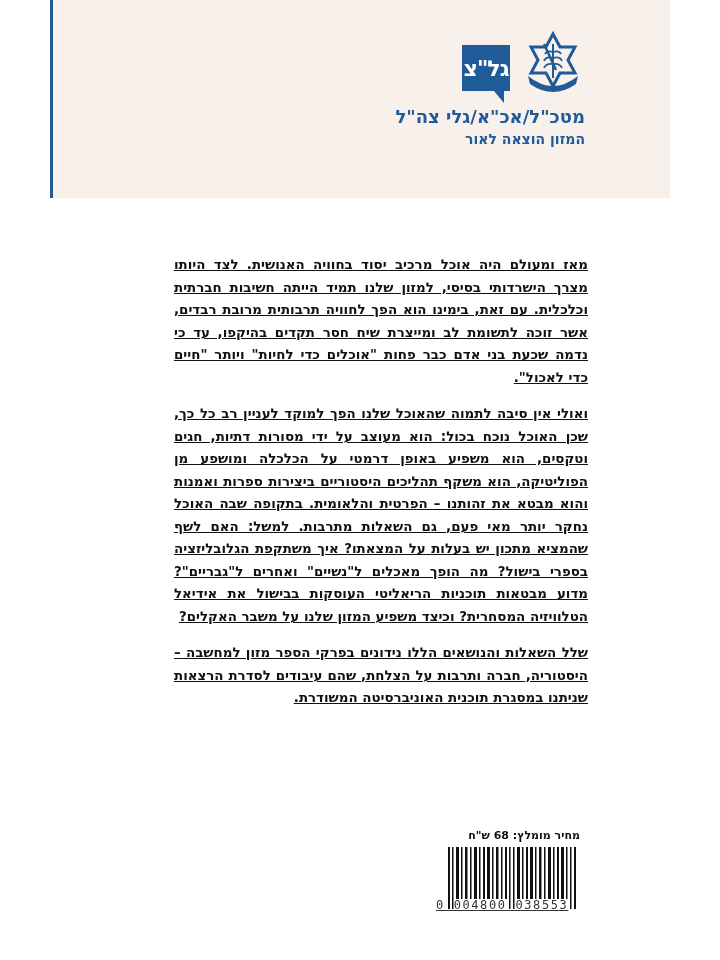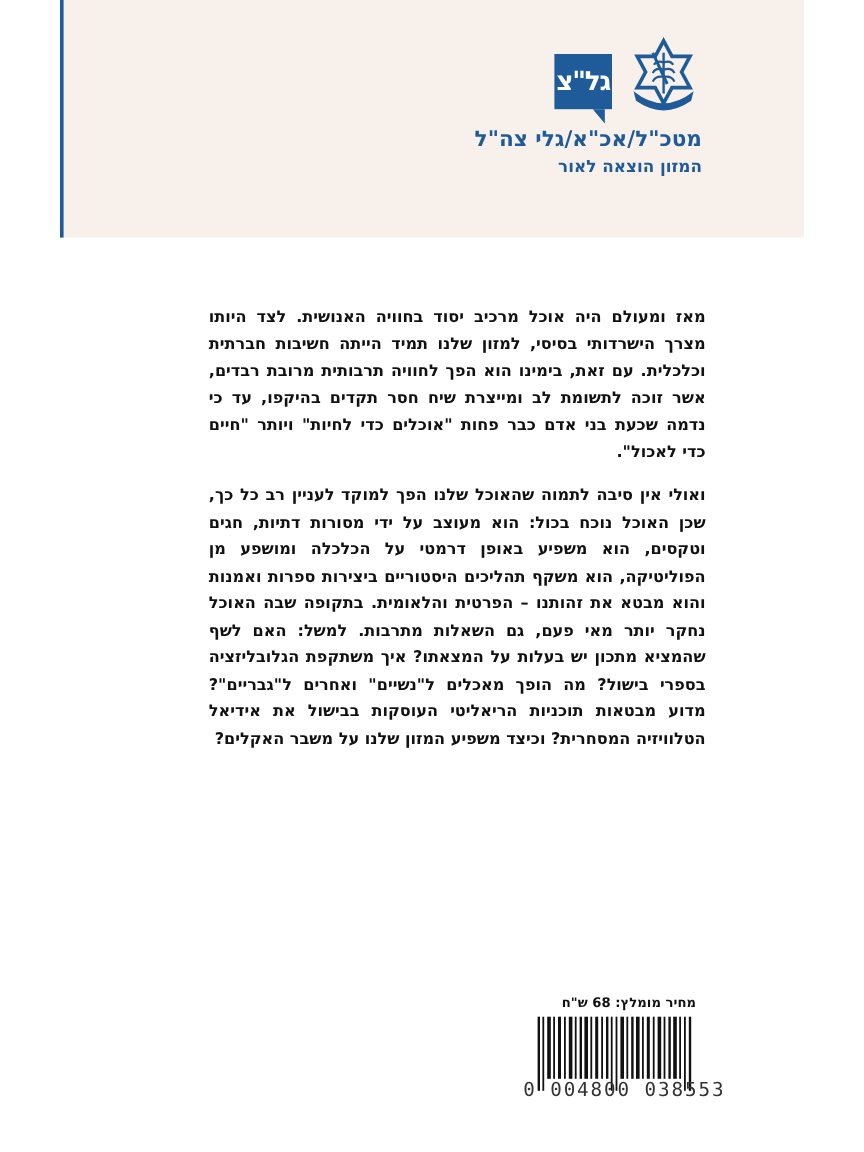--- a/index.html
+++ b/index.html
@@ -11,25 +11,25 @@
   .logo-galatz .tail { position:absolute; right:6px; bottom:-12px; width:0; height:0;
       border-left:10px solid transparent; border-top:12px solid #1f5b98; }
   .logo-galatz .txt { position:absolute; inset:0; color:#fff; font-weight:bold; font-size:22px;
       display:flex; align-items:center; justify-content:center; font-family:"DejaVu Sans",sans-serif; letter-spacing:-1px; }
   .logo-idf { position:absolute; left:520px; top:30px; width:66px; height:66px; }
   .publisher { position:absolute; right:135px; top:105px; text-align:right; direction:rtl; color:#1f5b98; }
   .publisher .title { font-size:18px; font-weight:bold; line-height:24px; }
   .publisher .line { font-size:14px; font-weight:bold; line-height:20px; }
   .blurb { position:absolute; left:158px; width:430px; top:254px; direction:rtl; text-align:justify;
            text-align-last:right; color:#111; font-size:13.4px; font-weight:bold; line-height:22.5px; }
-  .blurb p { margin:0 0 14px 16px; }
+  .blurb p { margin:0 0 14px 16px;text-decoration:underline; }
   .price { position:absolute; right:140px; top:829px; direction:rtl; font-size:11px; font-weight:bold; color:#111; }
   .barcode { position:absolute; left:440px; top:847px; width:142px; height:66px; }
   .barcode-digits { position:absolute; left:436px; top:898px; font-family:"DejaVu Sans Mono",monospace;
-      font-size:16px; color:#333; letter-spacing:1.6px; background:transparent; }
+      font-size:12px; color:#333; letter-spacing:1.6px; background:transparent;text-decoration:underline; }
 </style>
 </head>
 <body>
 
 <div class="header-panel"></div>
 <div class="spine-line"></div>
 
 <div class="logo-galatz">
   <span class="txt">גל"צ</span>
   <span class="tail"></span>
@@ -46,20 +46,21 @@
 </svg>
 
 <div class="publisher">
   <div class="title">מטכ"ל/אכ"א/גלי צה"ל</div>
   <div class="line">המזון הוצאה לאור</div>
 </div>
 
 <div class="blurb">
   <p>מאז ומעולם היה אוכל מרכיב יסוד בחוויה האנושית. לצד היותו מצרך הישרדותי בסיסי, למזון שלנו תמיד הייתה חשיבות חברתית וכלכלית. עם זאת, בימינו הוא הפך לחוויה תרבותית מרובת רבדים, אשר זוכה לתשומת לב ומייצרת שיח חסר תקדים בהיקפו, עד כי נדמה שכעת בני אדם כבר פחות "אוכלים כדי לחיות" ויותר "חיים כדי לאכול".</p>
   <p>ואולי אין סיבה לתמוה שהאוכל שלנו הפך למוקד לעניין רב כל כך, שכן האוכל נוכח בכול: הוא מעוצב על ידי מסורות דתיות, חגים וטקסים, הוא משפיע באופן דרמטי על הכלכלה ומושפע מן הפוליטיקה, הוא משקף תהליכים היסטוריים ביצירות ספרות ואמנות והוא מבטא את זהותנו – הפרטית והלאומית. בתקופה שבה האוכל נחקר יותר מאי פעם, גם השאלות מתרבות. למשל: האם לשף שהמציא מתכון יש בעלות על המצאתו? איך משתקפת הגלובליזציה בספרי בישול? מה הופך מאכלים ל"נשיים" ואחרים ל"גבריים"? מדוע מבטאות תוכניות הריאליטי העוסקות בבישול את אידיאל הטלוויזיה המסחרית? וכיצד משפיע המזון שלנו על משבר האקלים?</p>
+  <p>שלל השאלות והנושאים הללו נידונים בפרקי הספר מזון למחשבה – היסטוריה, חברה ותרבות על הצלחת, שהם עיבודים לסדרת הרצאות שניתנו במסגרת תוכנית האוניברסיטה המשודרת.</p>
 </div>
 
 <div class="price">מחיר מומלץ: 68 ש"ח</div>
 
 <svg class="barcode" viewBox="0 0 142 66" preserveAspectRatio="none">
   <g fill="#111">
     <rect x="8" y="0" width="2" height="62"></rect>
       <rect x="12" y="0" width="1.5" height="62"></rect>
     <rect x="16" y="0" width="3" height="52"></rect>
       <rect x="21" y="0" width="1.5" height="52"></rect>

